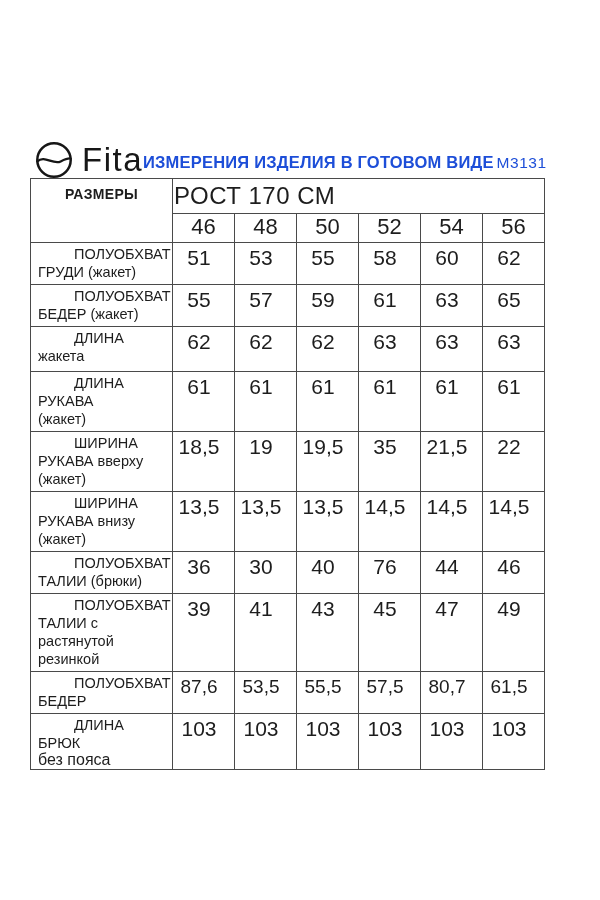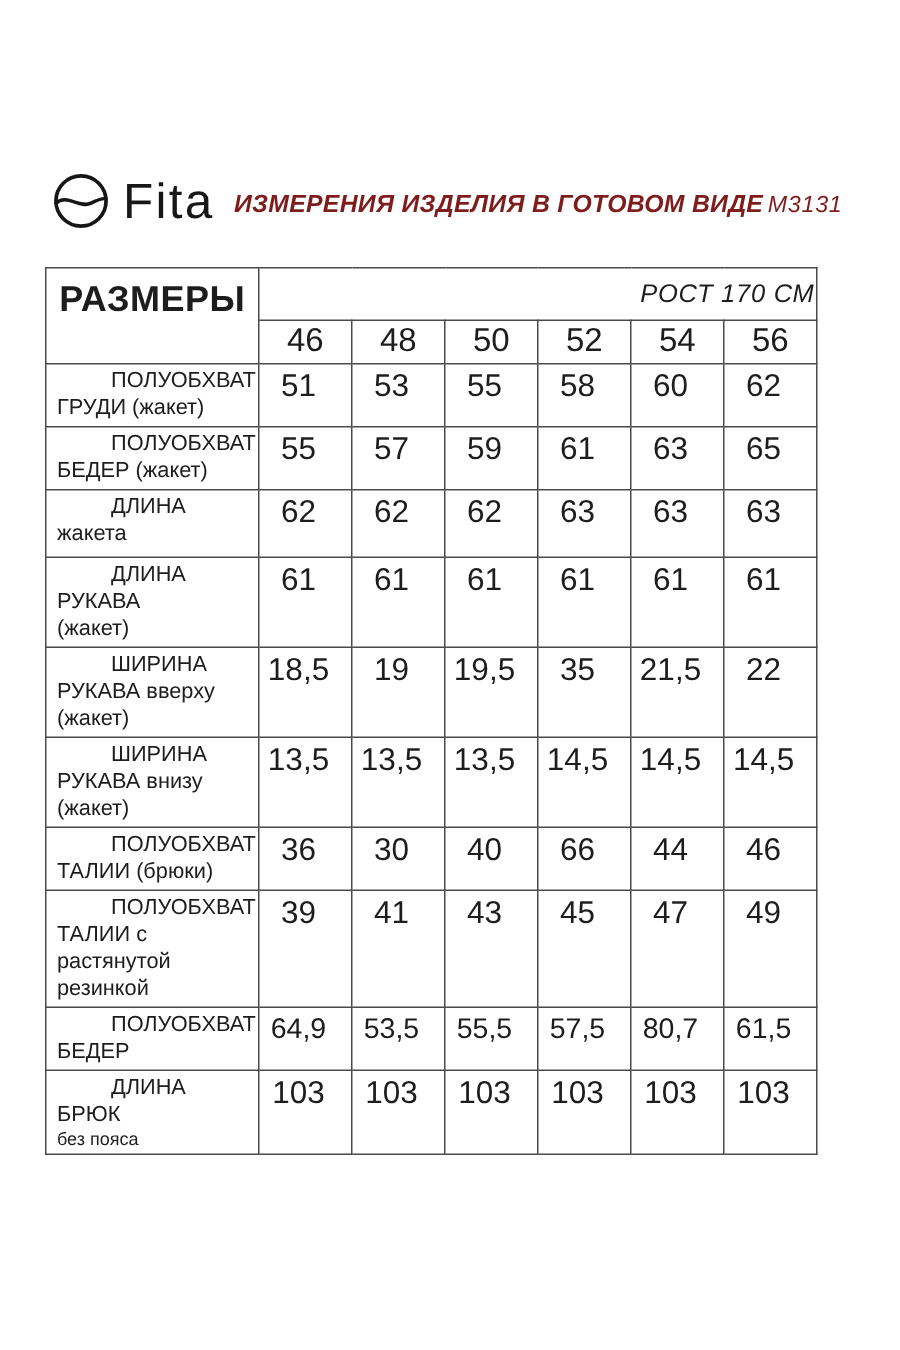--- a/index.html
+++ b/index.html
@@ -7,63 +7,63 @@
     width:600px; height:900px;
     font-family:"Liberation Sans", sans-serif;
     color:#1d1d1d;
     position:relative;
     overflow:hidden;
   }
   .page { position:absolute; inset:0; background:#ffffff; }
 
   
   .brand-row {
-    position:absolute; top:113px; left:33px;
+    position:absolute; top:139px; left:33px;
     display:flex; align-items:center;
   }
   .logo-mark { display:inline-block; width:42px; height:42px; }
   .brand-text {
     font-size:33px; font-weight:normal; letter-spacing:1.5px;
     color:#171717; margin-left:7px;
   }
   .doc-title {
-    margin-left:13px; margin-top:4px;
+    margin-top:4px;
     font-size:16.5px; font-weight:bold; letter-spacing:0.2px;
-    white-space:nowrap; color:#7f1d1d;font-style:italic;
+    white-space:nowrap; color:#1d4ed8;
   }
   .doc-model { font-weight:normal; font-size:15.5px; margin-left:3px; letter-spacing:0.5px; }
 
   
   table.size-table {
     position:absolute; top:178px; left:30px;
     width:515px; table-layout:fixed;
     border-collapse:collapse;
   }
   .size-table td { border:1.5px solid #4a4a4a; background:#fff; }
   col.c-label { width:142px; }
   col.c-size  { width:62px; }
 
   td.corner {
-    font-weight:bold; font-size:24px; text-align:center;
+    font-weight:bold; font-size:14px; text-align:center;
     vertical-align:top; padding-top:7px; letter-spacing:0.3px;
   }
   td.group {
-    text-align:right; font-size:17px; font-weight:normal;
-    height:32px; vertical-align:middle; letter-spacing:0.5px;font-style:italic;
+    text-align:left; font-size:24px; font-weight:normal;
+    height:32px; vertical-align:middle; letter-spacing:0.5px;
   }
   td.size-cell {
     text-align:center; font-size:22px; height:25px;
     padding:0 0 2px 0; vertical-align:middle;
   }
   td.label-cell {
     font-size:14.5px; line-height:18px;
     padding:2px 2px 3px 7px; vertical-align:top;
   }
   .lbl { white-space:pre-line;margin-left:36px; }
-  .sub { display:block; font-size:12px; line-height:13px; margin-top:1px; }
+  .sub { display:block; font-size:16px; line-height:13px; margin-top:1px; }
   td.value-cell {
     text-align:center; vertical-align:top;
     font-size:21px; line-height:25px;
     padding:2px 9px 0 0;
   }
   
   tbody tr:nth-child(3) td { height:39px; }
   
   tbody tr:nth-child(9) td.value-cell { font-size:19px; }
 </style>
@@ -170,40 +170,40 @@
           <td class="value-cell">14,5</td>
           <td class="value-cell">14,5</td>
           <td class="value-cell">14,5</td>
         </tr>
         <tr>
           <td class="label-cell"><span class="lbl">ПОЛУОБХВАТ
 ТАЛИИ (брюки)</span></td>
           <td class="value-cell">36</td>
           <td class="value-cell">30</td>
           <td class="value-cell">40</td>
-          <td class="value-cell">66</td>
+          <td class="value-cell">76</td>
           <td class="value-cell">44</td>
           <td class="value-cell">46</td>
         </tr>
         <tr>
           <td class="label-cell"><span class="lbl">ПОЛУОБХВАТ
 ТАЛИИ с
 растянутой
 резинкой</span></td>
           <td class="value-cell">39</td>
           <td class="value-cell">41</td>
           <td class="value-cell">43</td>
           <td class="value-cell">45</td>
           <td class="value-cell">47</td>
           <td class="value-cell">49</td>
         </tr>
         <tr>
           <td class="label-cell"><span class="lbl">ПОЛУОБХВАТ
 БЕДЕР</span></td>
-          <td class="value-cell">64,9</td>
+          <td class="value-cell">87,6</td>
           <td class="value-cell">53,5</td>
           <td class="value-cell">55,5</td>
           <td class="value-cell">57,5</td>
           <td class="value-cell">80,7</td>
           <td class="value-cell">61,5</td>
         </tr>
         <tr>
           <td class="label-cell"><span class="lbl">ДЛИНА БРЮК</span><span class="sub">без пояса</span></td>
           <td class="value-cell">103</td>
           <td class="value-cell">103</td>

